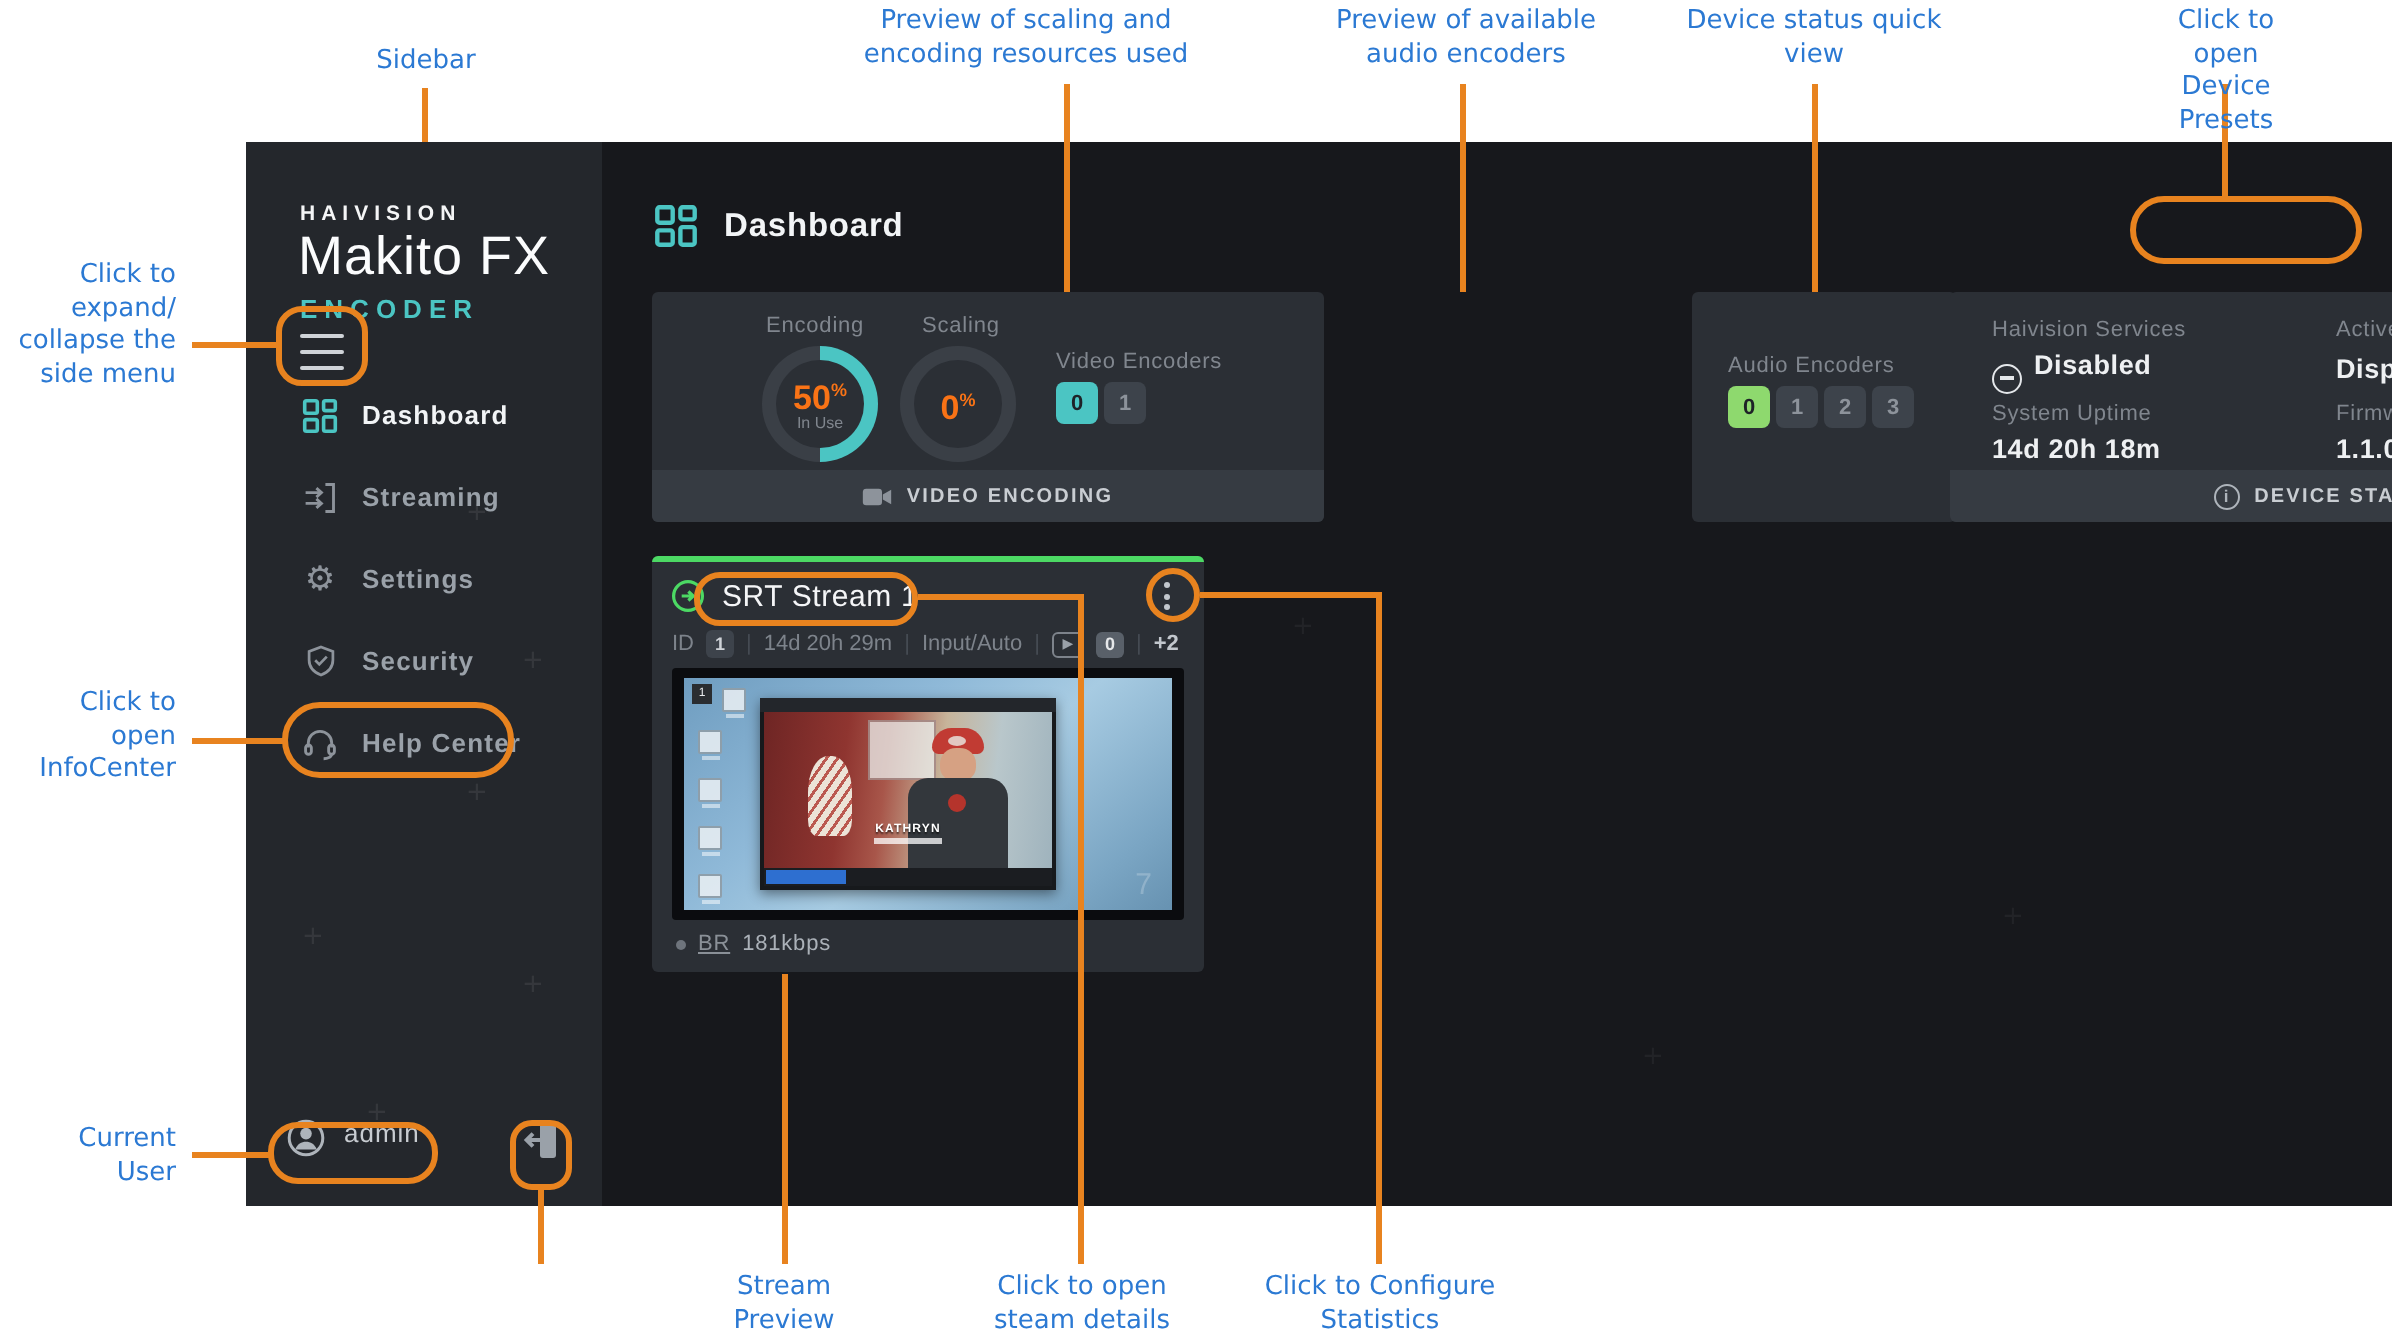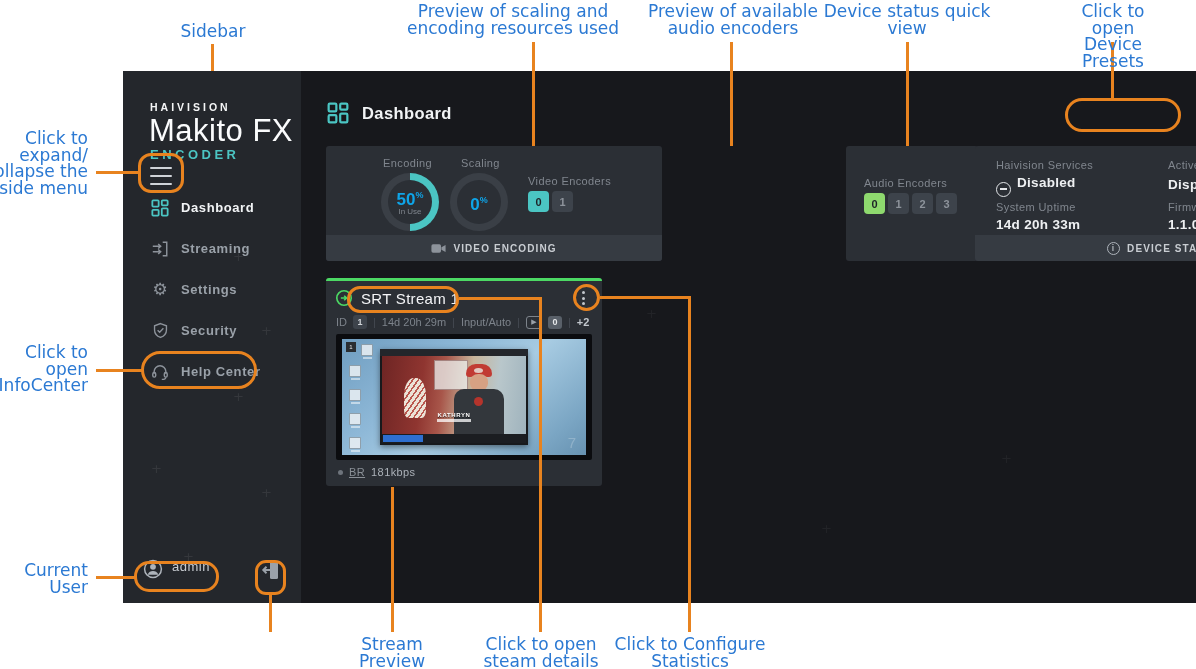--- a/index.html
+++ b/index.html
@@ -5,37 +5,37 @@
   * { margin:0; padding:0; box-sizing:border-box; }
   html,body { background:#fff; }
   .canvas {
     position:relative; width:1196px; height:669px; overflow:hidden;
     background:#ffffff; font-family:"Liberation Sans", sans-serif;
   }
 
   
   .ann {
     position:absolute; color:#2b79d3; font-family:"DejaVu Sans", sans-serif;
-    font-size:17px; line-height:16.5px; white-space:pre-line; z-index:30;
+    font-size:13px; line-height:16.5px; white-space:pre-line; z-index:30;
   }
   .ann.center { transform:translateX(-50%); text-align:center; }
   .ann.right  { text-align:right; }
   .ln { position:absolute; background:#e8831f; z-index:29; }
   .ring {
     position:absolute; border:3px solid #e8831f; border-radius:16px;
     background:transparent; z-index:28; pointer-events:none;
   }
 
   
   .app { position:absolute; left:123px; top:71px; width:1073px; height:532px; background:#17181c; z-index:1; }
 
   
   .sidebar { position:absolute; left:0; top:0; width:178px; height:532px; background:#24272c; overflow:hidden; }
   .brand   { position:absolute; left:27px; top:30px;  color:#f4f5f6; font-size:10.5px; font-weight:700; letter-spacing:3px; }
-  .product { position:absolute; left:26px; top:42px;  color:#fbfcfd; font-size:31px; font-weight:300; letter-spacing:0.5px; }
+  .product { position:absolute; left:26px; top:42px;  color:#fbfcfd; font-size:27px; font-weight:300; letter-spacing:0.5px; }
   .ptype   { position:absolute; left:27px; top:76px;  color:#4bc5c3; font-size:13px; font-weight:700; letter-spacing:3.5px; }
   .hamburger { position:absolute; left:24px; top:92px; width:30px; height:26px; background:none; border:none; cursor:pointer; padding:4px 3px; display:flex; flex-direction:column; justify-content:space-between; }
   .hamburger span { display:block; height:2.2px; width:22px; background:#cfd3d8; border-radius:2px; }
   .menu { position:absolute; left:0; top:116px; width:100%; }
   .mi { position:relative; height:41px; display:flex; align-items:center; padding-left:27px; cursor:pointer; color:#9aa1a9; }
   .mi .mico { width:20px; height:20px; margin-right:11px; display:flex; align-items:center; justify-content:center; }
   .mi .mlabel { font-size:13px; font-weight:600; letter-spacing:0.6px; }
   .mi.active { color:#f2f4f6; }
   .gearglyph { font-size:17px; color:#8d939b; line-height:1; }
   .userrow { position:absolute; left:0; bottom:12px; width:100%; height:32px; }
@@ -54,21 +54,21 @@
   .chev { width:7px; height:7px; border-right:1.8px solid #aeb4bb; border-bottom:1.8px solid #aeb4bb; transform:rotate(45deg) translate(-1px,-1px); }
 
   
   .card { position:absolute; top:75px; height:115px; background:#2b2f35; border-radius:3px; }
   .card-footer { position:absolute; left:0; bottom:0; width:100%; height:26px; background:#363b42; border-radius:0 0 3px 3px; display:flex; align-items:center; justify-content:center; gap:7px; color:#c9cdd2; font-size:10px; font-weight:700; letter-spacing:1.1px; }
   .clabel { position:absolute; color:#80868e; font-size:11px; letter-spacing:0.4px; }
   .cvalue { position:absolute; color:#eef0f2; font-size:13.5px; font-weight:600; letter-spacing:0.3px; }
 
   .gauge { position:absolute; width:58px; height:58px; border-radius:50%; }
   .gauge .hole { position:absolute; left:7px; top:7px; width:44px; height:44px; border-radius:50%; background:#2b2f35; display:flex; flex-direction:column; align-items:center; justify-content:center; }
-  .gpct { color:#0ea5e9; font-size:17px; font-weight:700; line-height:15px; }
+  .gpct { color:#f97316; font-size:17px; font-weight:700; line-height:15px; }
   .gpct sup { font-size:9px; font-weight:700; }
   .gsub { color:#80868e; font-size:8px; margin-top:1px; }
 
   .badge { width:21px; height:21px; border-radius:4px; display:inline-flex; align-items:center; justify-content:center; font-size:11px; font-weight:700; }
   .badge.on-teal  { background:#4bc5c3; color:#1e2227; }
   .badge.on-green { background:#8ed96e; color:#1e2227; }
   .badge.off { background:#3d434b; color:#8d939b; }
   .badgerow { position:absolute; display:flex; gap:3px; }
 
   .minus-circ { display:inline-flex; width:15px; height:15px; border:1.6px solid #e4e7ea; border-radius:50%; align-items:center; justify-content:center; margin-right:6px; vertical-align:-3px; }
@@ -341,21 +341,21 @@
       <section class="card" style="left:674px; width:377px;">
         <span class="clabel" style="left:21px; top:13px;">Haivision Services</span>
         <div class="cvalue" style="left:21px; top:29px;">
           <span class="minus-circ">
               <i></i>
             </span><span>Disabled</span>
         </div>
         <span class="clabel" style="left:193px; top:13px;">Active Input</span>
         <span class="cvalue" style="left:193px; top:31px;">DisplayPort</span>
         <span class="clabel" style="left:21px; top:55px;">System Uptime</span>
-        <span class="cvalue" style="left:21px; top:71px;">14d 20h 33m</span>
+        <span class="cvalue" style="left:21px; top:71px;">14d 20h 18m</span>
         <span class="clabel" style="left:193px; top:55px;">Firmware</span>
         <span class="cvalue" style="left:193px; top:71px;">1.1.0-17</span>
         <div class="card-footer">
           <span class="info-circ">i</span>
           <span>DEVICE STATUS</span>
         </div>
       </section>
 
       <section class="stream-card">
         <div class="stream-topbar"></div>

